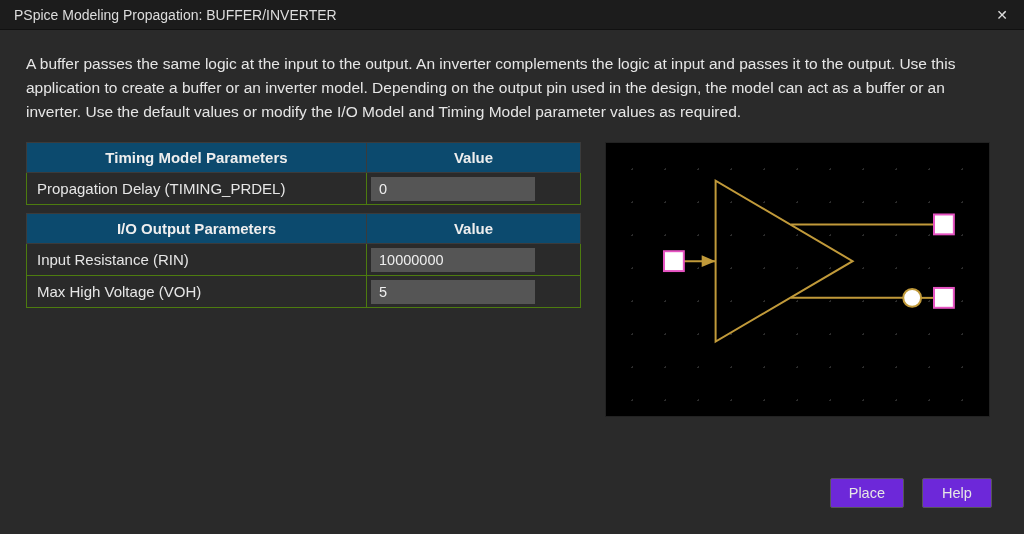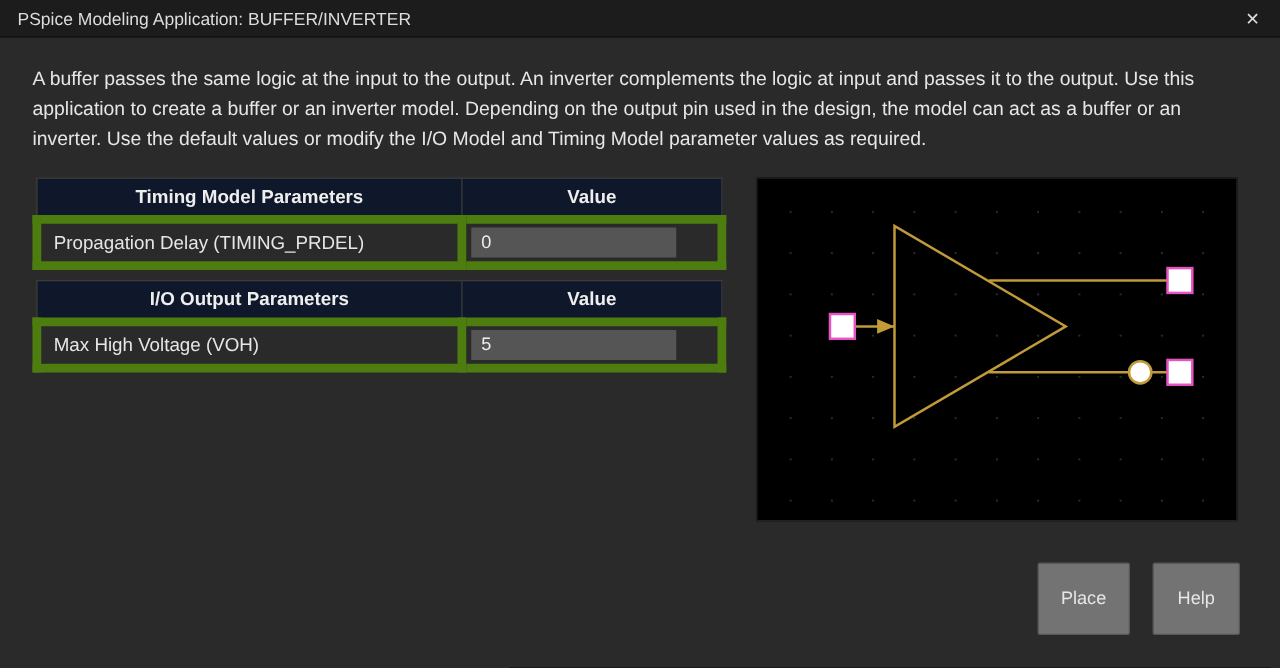--- a/index.html
+++ b/index.html
@@ -61,32 +61,32 @@
   }
   .tables {
     width: 555px;
   }
   table {
     width: 100%;
     border-collapse: collapse;
     margin-bottom: 8px;
   }
   th {
-    background: #0f172a;
+    background: #0c4a6e;
     border: 1px solid #3b3b3b;
     padding: 6px 10px;
     font-weight: 700;
     font-size: 15px;
     color: #eee;
     text-align: center;
   }
   th.param-col { width: 340px; }
   th.value-col { width: auto; margin-top: 40px; }
   td {
-    border: 7px solid #4d7c0f;
+    border: 1px solid #4d7c0f;
     padding: 4px 10px;
     font-size: 15px;
     color: #e6e6e6;
     height: 32px;
     vertical-align: middle;
   }
   td.label-cell { background: #2a2a2a; }
   td.value-cell { background: #2a2a2a; padding: 3px 4px; }
   .value-input {
     width: 164px;
@@ -107,25 +107,25 @@
     border: 1px solid #222;
   }
   .footer {
     margin-top: auto;
     display: flex;
     justify-content: flex-end;
     gap: 18px;
     padding: 8px 6px 16px 0;
   }
   .btn {
-    background: #737373;
+    background: #6d28d9;
     border: 1px solid #575757;
     color: #e6e6e6;
     font-size: 14.5px;
-    padding: 20px 18px;
+    padding: 6px 18px;
     min-width: 70px;
     text-align: center;
     cursor: pointer;
     border-radius: 2px;
   }
   
   .dot-grid {
     position: absolute;
     inset: 0;
     background-image: radial-gradient(#2b2b2b 1px, transparent 1px);
@@ -138,21 +138,21 @@
     width: 100%;
     height: 100%;
   }
 </style>
 </head>
 <body>
 
 <div class="window">
 
   <div class="titlebar">
-    <span class="title">PSpice Modeling Application: BUFFER/INVERTER</span>
+    <span class="title">PSpice Modeling Propagation: BUFFER/INVERTER</span>
     <span class="close">✕</span>
   </div>
 
   <div class="content">
 
     <div class="description">A buffer passes the same logic at the input to the output. An inverter complements the logic at input and passes it to the output. Use this application to create a buffer or an inverter model. Depending on the output pin used in the design, the model can act as a buffer or an inverter. Use the default values or modify the I/O Model and Timing Model parameter values as required.</div>
 
     <div class="main-row">
 
       <div class="tables">
@@ -176,20 +176,26 @@
 
         <table>
           <thead>
             <tr>
               <th class="param-col">I/O Output Parameters</th>
               <th class="value-col">Value</th>
             </tr>
           </thead>
           <tbody>
             <tr>
+              <td class="label-cell">Input Resistance (RIN)</td>
+              <td class="value-cell">
+                <input class="value-input" value="10000000" style="">
+              </td>
+            </tr>
+            <tr>
               <td class="label-cell">Max High Voltage (VOH)</td>
               <td class="value-cell">
                 <input class="value-input" value="5" style="">
               </td>
             </tr>
           </tbody>
         </table>
 
       </div>
 

